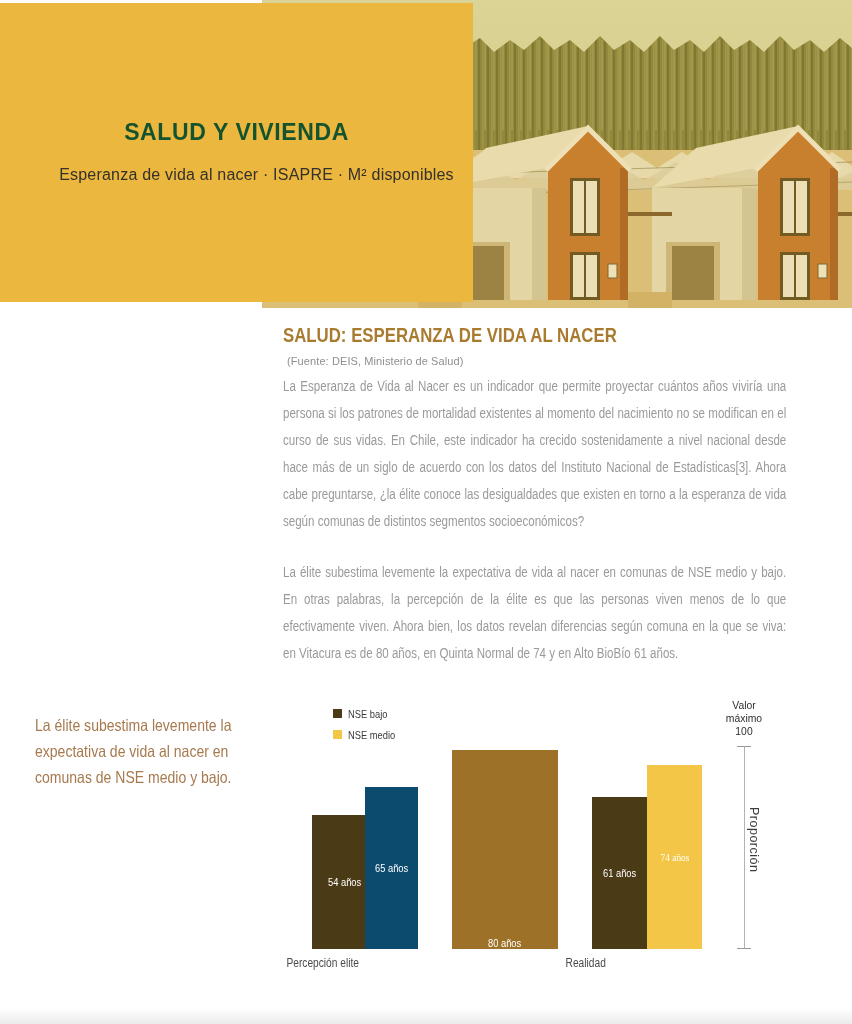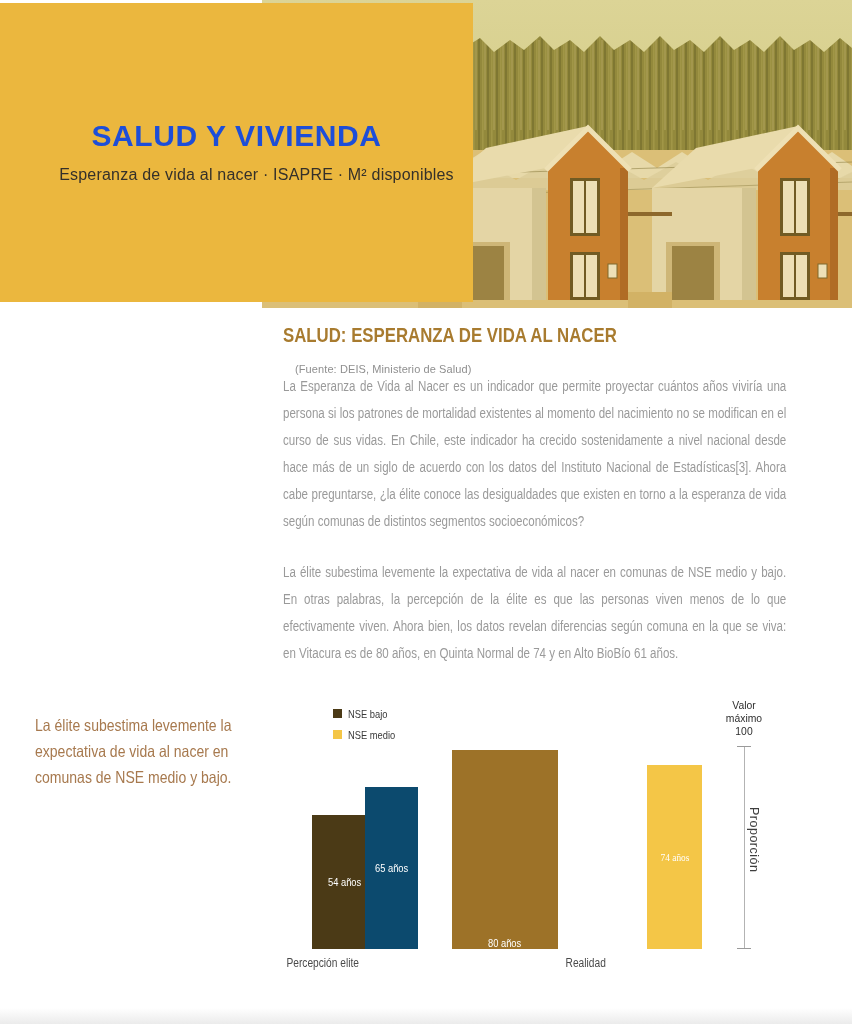--- a/index.html
+++ b/index.html
@@ -5,34 +5,34 @@
   html,body { margin:0; padding:0; background:#ffffff; }
   .page {
     position:relative; width:852px; height:1024px; background:#ffffff;
     overflow:hidden; font-family:"Liberation Sans", sans-serif;
   }
   
   .photo { position:absolute; left:262px; top:0; width:590px; height:308px; display:block; }
   .header-box { position:absolute; left:0; top:3px; width:473px; height:299px; background:#ebb73e; }
   .header-title {
     position:absolute; left:0; top:116px; width:100%; margin:0; text-align:center;
-    font-size:30px; font-weight:bold; color:#1d4ed8; letter-spacing:0.6px;
+    font-size:23px; font-weight:bold; color:#14532d; letter-spacing:0.6px;
   }
   .header-subtitle {
     position:absolute; left:0; top:163px; width:100%; margin:0; text-align:center;
     font-size:16px; font-weight:400; color:#34302a; letter-spacing:0.2px;padding-left:20px;
   }
   
   .section-heading {
     position:absolute; left:283px; top:324px; width:420px; margin:0;
     font-size:20px; font-weight:bold; color:#a87b2f;
     transform:scaleX(0.84); transform-origin:0 0; white-space:nowrap;
   }
   .source-note {
-    position:absolute; left:283px; top:351px; margin:12px;
+    position:absolute; left:283px; top:351px; margin:4px;
     font-size:11px; color:#8f8f8f; letter-spacing:0.1px;
   }
   .content-flow { position:absolute; left:283px; top:373px; width:610px;
     transform:scaleX(0.825); transform-origin:0 0; }
   .body-para {
     margin:0 0 24px 0; font-size:14px; line-height:27px; color:#9a9a9a;
     text-align:justify;
   }
   .pull-quote {
     position:absolute; left:35px; top:712px; width:272px;
@@ -150,20 +150,23 @@
     <div class="plot">
       <div class="bar" style="left: 12px; width: 65px; height: 134px; background: rgb(75, 58, 22);">
         <span class="bar-label">54 años</span>
       </div>
       <div class="bar" style="left: 65px; width: 53px; height: 162px; background: #0c4a6e;">
         <span class="bar-label">65 años</span>
       </div>
       <div class="bar" style="left: 152px; width: 106px; height: 199px; background: rgb(157, 114, 40); align-items: flex-end;">
         <span class="bar-label">80 años</span>
       </div>
+      <div class="bar" style="left: 292px; width: 55px; height: 152px; background: rgb(75, 58, 22);">
+        <span class="bar-label">61 años</span>
+      </div>
       <div class="bar" style="left: 347px; width: 55px; height: 184px; background: rgb(244, 198, 71); font-family: Liberation Serif, serif;">
         <span class="bar-label">74 años</span>
       </div>
     </div>
 
     <div class="group-label" style="left:-20px;width:170px">
       <span class="cond-c">Percepción elite</span>
     </div>
     <div class="group-label" style="left:262px;width:170px">
       <span class="cond-c">Realidad</span>

